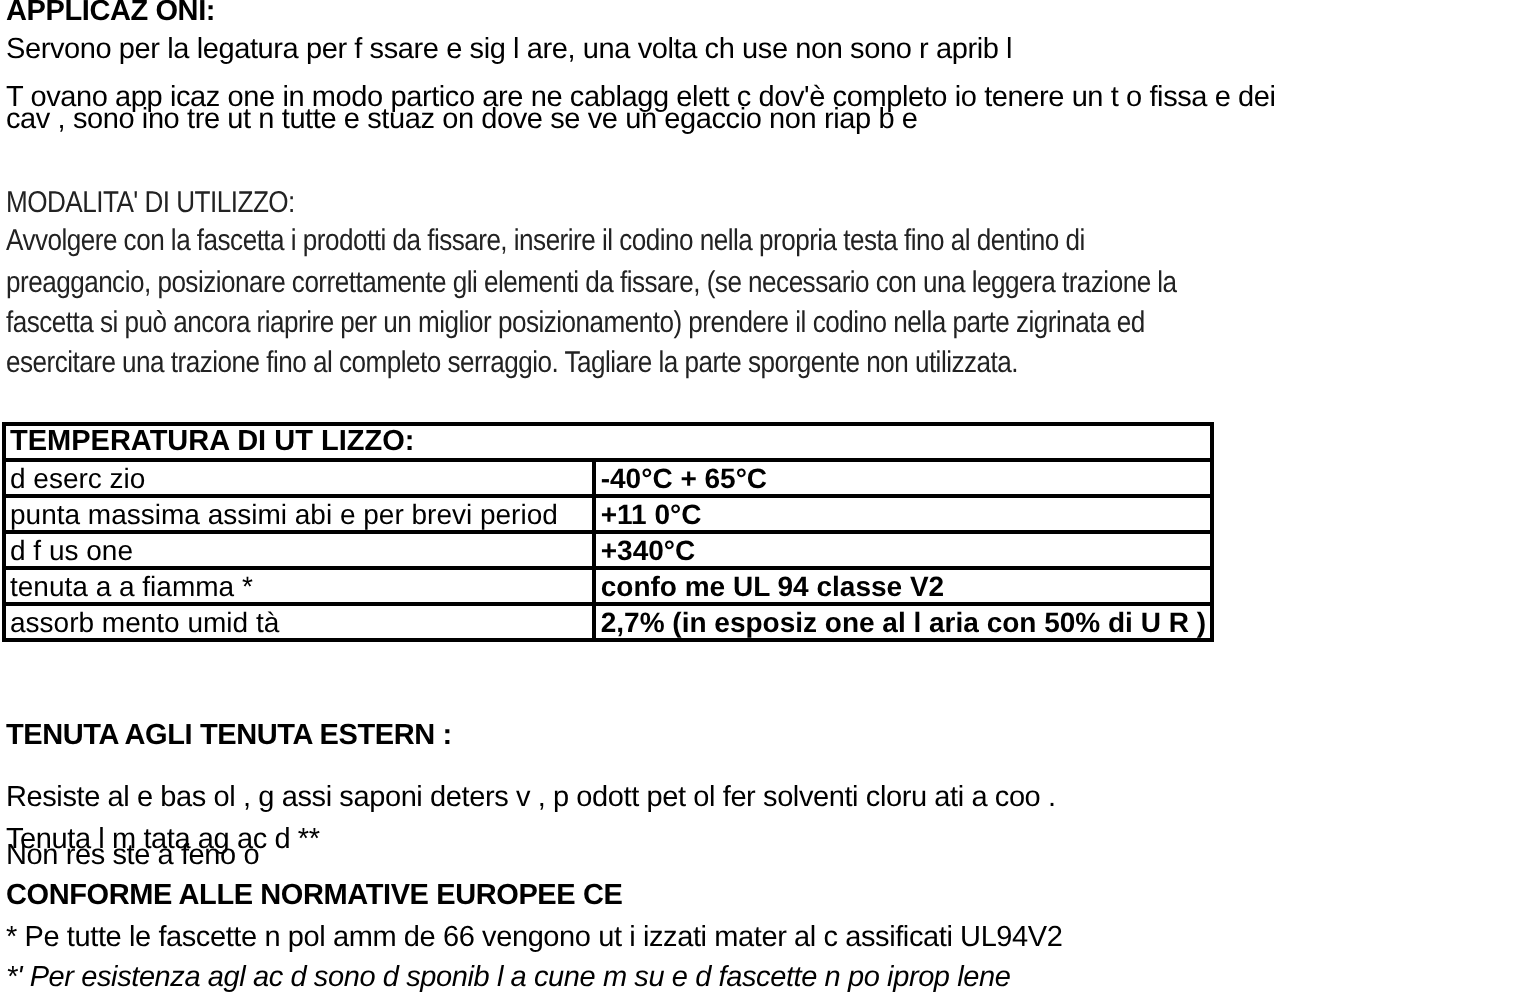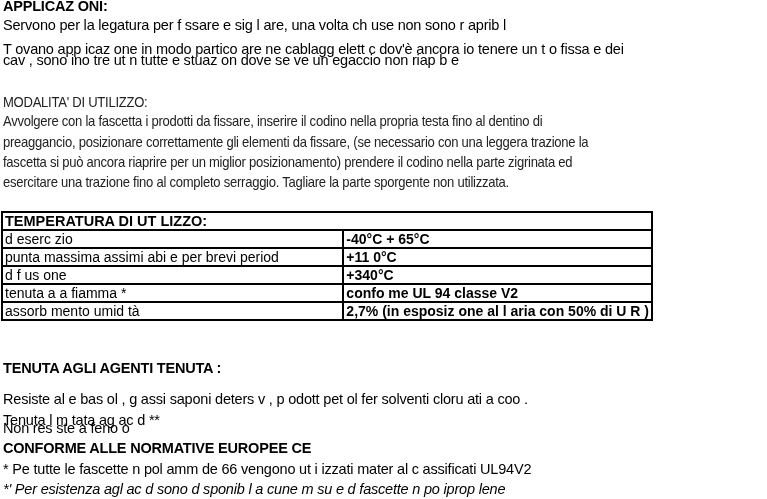--- a/index.html
+++ b/index.html
@@ -1,31 +1,31 @@
 <!DOCTYPE html>
 <html><head>
 <meta charset="utf-8">
 <style>
   html, body { margin:0; padding:0; background:#ffffff; }
   body { width:767px; height:499px; position:relative; overflow:hidden; color:#000; font-family:"Liberation Sans", sans-serif; }
   .ln { position:absolute; left:3px; white-space:nowrap; font-size:14.5px; line-height:18px; letter-spacing:-0.2px; }
   .b { font-weight:bold; }
   .thin { font-family:"Liberation Sans", sans-serif; font-size:15px; transform:scaleX(0.87); transform-origin:left top; letter-spacing:-0.3px; color:#222; }
-  table.temp { position:absolute; left:1px; top:211px; width:652px; border-collapse:collapse; font-size:14px; }
+  table.temp { position:absolute; left:1px; top:211px; width:606px; border-collapse:collapse; font-size:14px; }
   table.temp td { border:2px solid #000; height:16px; line-height:16px; padding:0 2px; white-space:nowrap; font-weight:normal; }
   table.temp td.val { font-weight:bold; }
   table.temp td.hdr { font-weight:bold; font-size:14.5px; }
   table.temp td.lbl { width:364px; }
 </style>
 </head>
 <body>
 
 <div class="ln b" style="top:-3px;">APPLICAZ ONI:</div>
 <div class="ln" style="top:16px;text-align:right;">Servono per la legatura  per f ssare e sig l are, una volta ch use non sono r aprib l</div>
-<div class="ln" style="top:40px;">T ovano app icaz one in modo partico are ne  cablagg  elett  c  dov'è ancora io tenere un t  o fissa e dei</div>
+<div class="ln" style="top:40px;">T ovano app icaz one in modo partico are ne  cablagg  elett  c  dov'è completo io tenere un t  o fissa e dei</div>
 <div class="ln" style="top:51px;">cav , sono ino tre ut    n tutte  e stuaz on  dove se ve un  egaccio non riap  b  e</div>
 
 <div class="ln thin" style="top:93px;">MODALITA' DI UTILIZZO:</div>
 <div class="ln thin" style="top:112px;">Avvolgere con la fascetta i prodotti da fissare, inserire il codino nella propria testa fino al dentino di</div>
 <div class="ln thin" style="top:133px;">preaggancio, posizionare correttamente gli elementi da fissare, (se necessario con una leggera trazione la</div>
 <div class="ln thin" style="top:153px;">fascetta si può ancora riaprire per un miglior posizionamento) prendere il codino nella parte zigrinata ed</div>
 <div class="ln thin" style="top:173px;">esercitare una trazione fino al completo serraggio. Tagliare la parte sporgente non utilizzata.</div>
 
 <table class="temp">
   <tbody>
@@ -48,20 +48,20 @@
     <td class="lbl">tenuta a  a fiamma *</td>
     <td class="val">confo me UL 94 classe V2</td>
   </tr>
   <tr>
     <td class="lbl">assorb mento umid tà</td>
     <td class="val">2,7% (in esposiz one al l aria con 50% di U R )</td>
   </tr>
 </tbody>
   </table>
 
-<div class="ln b" style="top:359px;">TENUTA AGLI AGENTI TENUTA :</div>
+<div class="ln b" style="top:359px;">TENUTA AGLI TENUTA ESTERN :</div>
 <div class="ln" style="top:390px;text-align:right;">Resiste al e bas  ol , g assi  saponi  deters v , p odott  pet ol fer   solventi cloru ati  a coo  .</div>
 <div class="ln" style="top:399px;margin-top:12px;">Tenuta l m tata ag   ac d   **</div>
 <div class="ln" style="top:419px;text-align:right;">Non res ste a  feno o</div>
 
 <div class="ln b" style="top:439px;">CONFORME ALLE NORMATIVE EUROPEE CE</div>
 <div class="ln" style="top:460px;">* Pe  tutte le fascette  n pol amm de 66 vengono ut i izzati mater al  c assificati UL94V2</div>
 <div class="ln" style="top:480px;font-style:italic;">*' Per  esistenza agl  ac d  sono d sponib l  a cune m su e d  fascette  n po iprop lene</div>
 
 </body></html>

